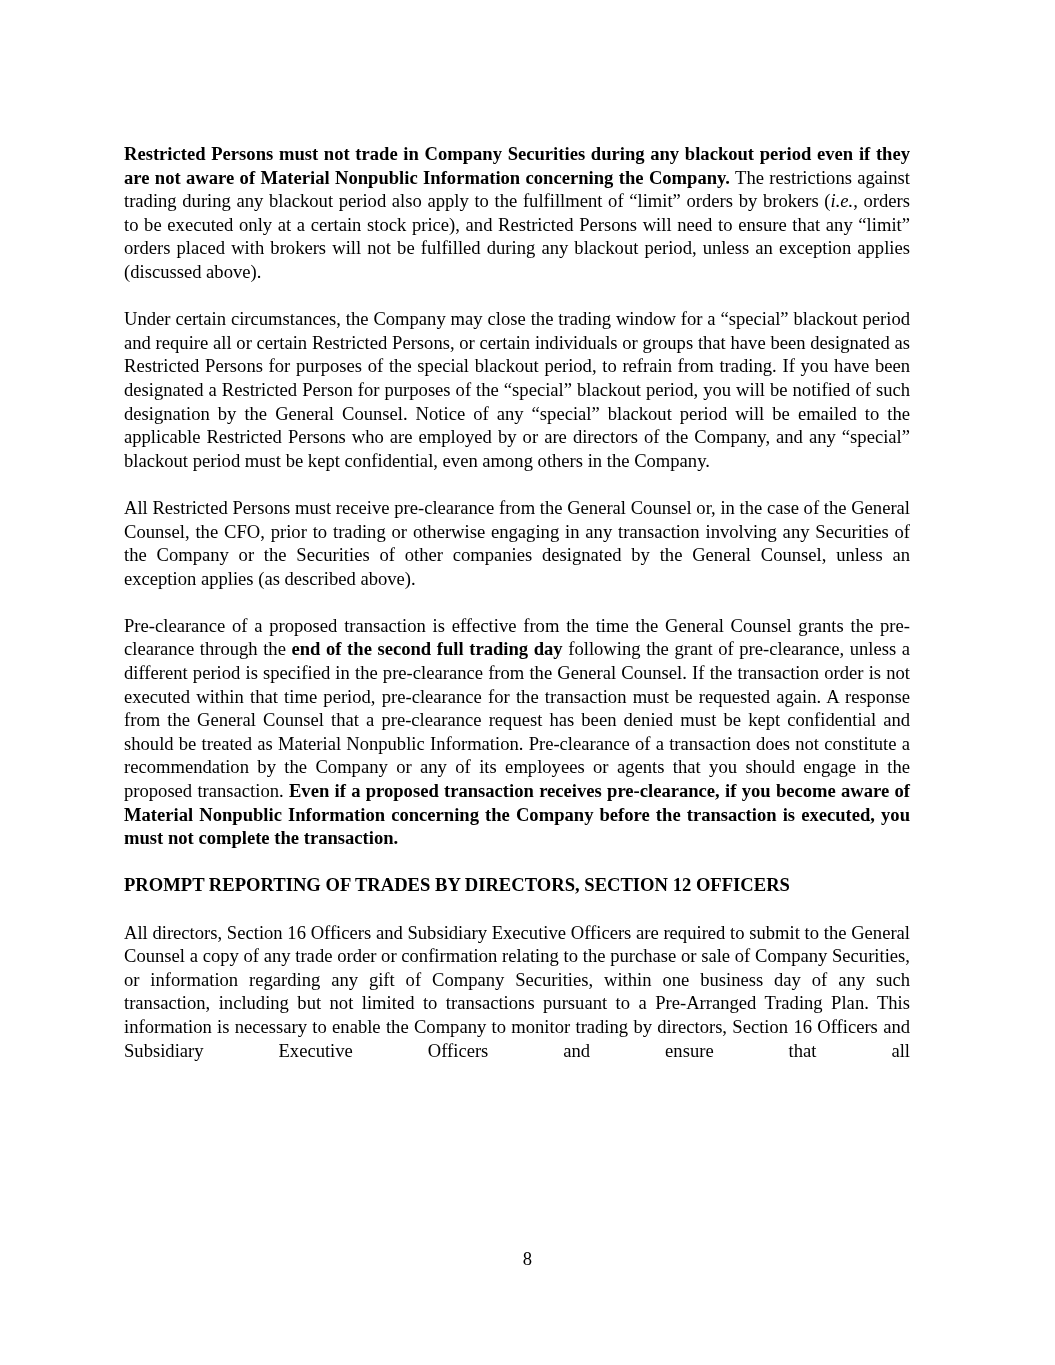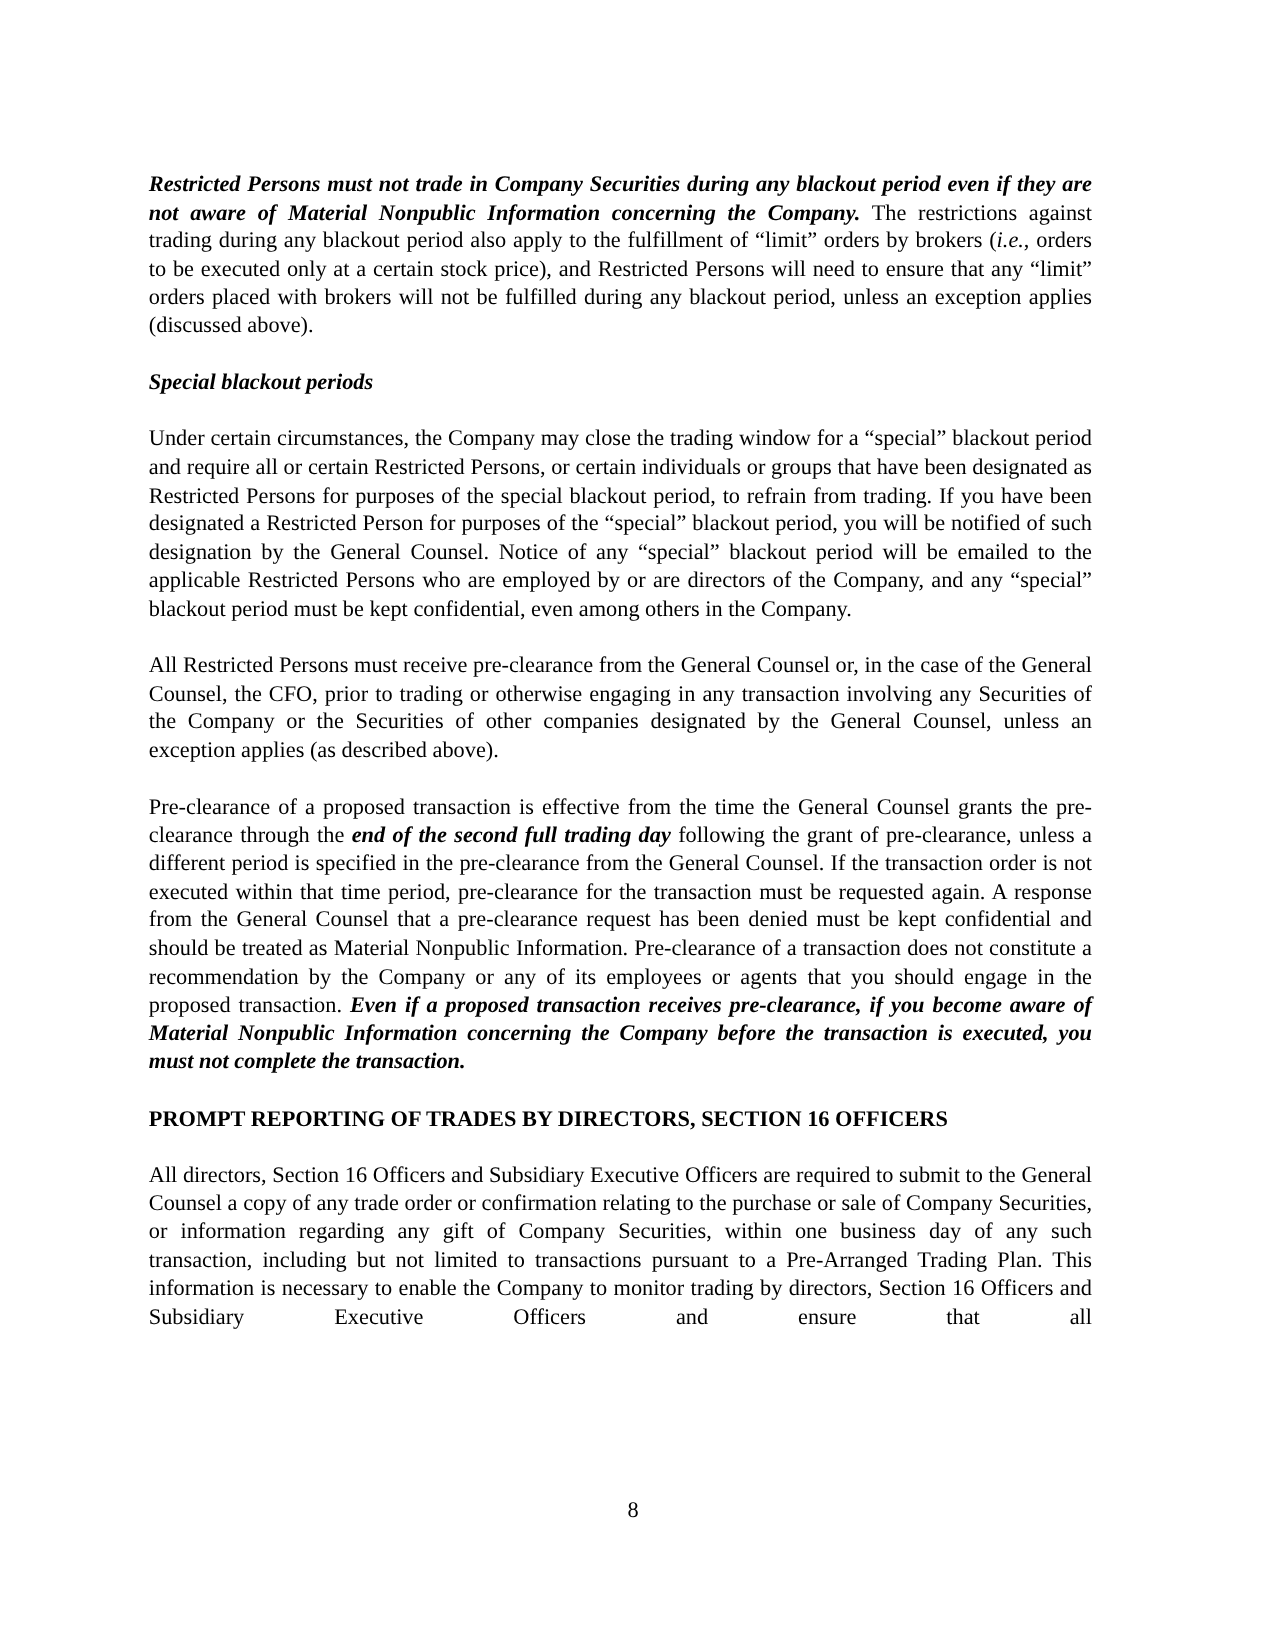--- a/index.html
+++ b/index.html
@@ -20,21 +20,21 @@
     left: 124px;
     top: 142px;
     width: 786px;
     font-size: 18.6px;
     line-height: 23.6px;
   }
   .para {
     margin: 0 0 23.6px 0;
     text-align: justify;
   }
-  .bold { font-weight: bold; font-style: italic; }
+  .bold { font-weight: bold; }
   .italic { font-style: italic; }
   .heading {
     margin: 0 0 23.6px 0;
     font-weight: bold;
     text-align: left;
   }
   .subheading {
     margin: 0 0 23.6px 0;
     font-weight: bold;
     font-style: italic;
@@ -49,28 +49,27 @@
     line-height: 23.6px;
   }
 </style>
 </head>
 <body>
 
 <div class="page">
 
   <p class="para"><span class="bold">Restricted Persons must not trade in Company Securities during any blackout period even if they are not aware of Material Nonpublic Information concerning the Company.</span><span> The restrictions against trading during any blackout period also apply to the fulfillment of “limit” orders by brokers (</span><span class="italic">i.e.</span><span>, orders to be executed only at a certain stock price), and Restricted Persons will need to ensure that any “limit” orders placed with brokers will not be fulfilled during any blackout period, unless an exception applies (discussed above).</span></p>
 
-  <p class="subheading">Special blackout periods</p>
 
   <p class="para">Under certain circumstances, the Company may close the trading window for a “special” blackout period and require all or certain Restricted Persons, or certain individuals or groups that have been designated as Restricted Persons for purposes of the special blackout period, to refrain from trading. If you have been designated a Restricted Person for purposes of the “special” blackout period, you will be notified of such designation by the General Counsel. Notice of any “special” blackout period will be emailed to the applicable Restricted Persons who are employed by or are directors of the Company, and any “special” blackout period must be kept confidential, even among others in the Company.</p>
 
 
   <p class="para">All Restricted Persons must receive pre-clearance from the General Counsel or, in the case of the General Counsel, the CFO, prior to trading or otherwise engaging in any transaction involving any Securities of the Company or the Securities of other companies designated by the General Counsel, unless an exception applies (as described above).</p>
 
   <p class="para"><span>Pre-clearance of a proposed transaction is effective from the time the General Counsel grants the pre-clearance through the </span><span class="bold">end of the second full trading day</span><span> following the grant of pre-clearance, unless a different period is specified in the pre-clearance from the General Counsel. If the transaction order is not executed within that time period, pre-clearance for the transaction must be requested again. A response from the General Counsel that a pre-clearance request has been denied must be kept confidential and should be treated as Material Nonpublic Information. Pre-clearance of a transaction does not constitute a recommendation by the Company or any of its employees or agents that you should engage in the proposed transaction. </span><span class="bold">Even if a proposed transaction receives pre-clearance, if you become aware of Material Nonpublic Information concerning the Company before the transaction is executed, you must not complete the transaction.</span></p>
 
-  <p class="heading"><span>PROMPT REPORTING OF TRADES BY DIRECTORS, SECTION 16 OFFICERS</span><br></p>
+  <p class="heading"><span>PROMPT REPORTING OF TRADES BY DIRECTORS, SECTION 12 OFFICERS</span><br></p>
 
   <p class="para" style="text-align-last: justify;">All directors, Section 16 Officers and Subsidiary Executive Officers are required to submit to the General Counsel a copy of any trade order or confirmation relating to the purchase or sale of Company Securities, or information regarding any gift of Company Securities, within one business day of any such transaction, including but not limited to transactions pursuant to a Pre-Arranged Trading Plan. This information is necessary to enable the Company to monitor trading by directors, Section 16 Officers and Subsidiary Executive Officers and ensure that all</p>
 
 </div>
 
 <div class="page-number">8</div>
 
 </body></html>

